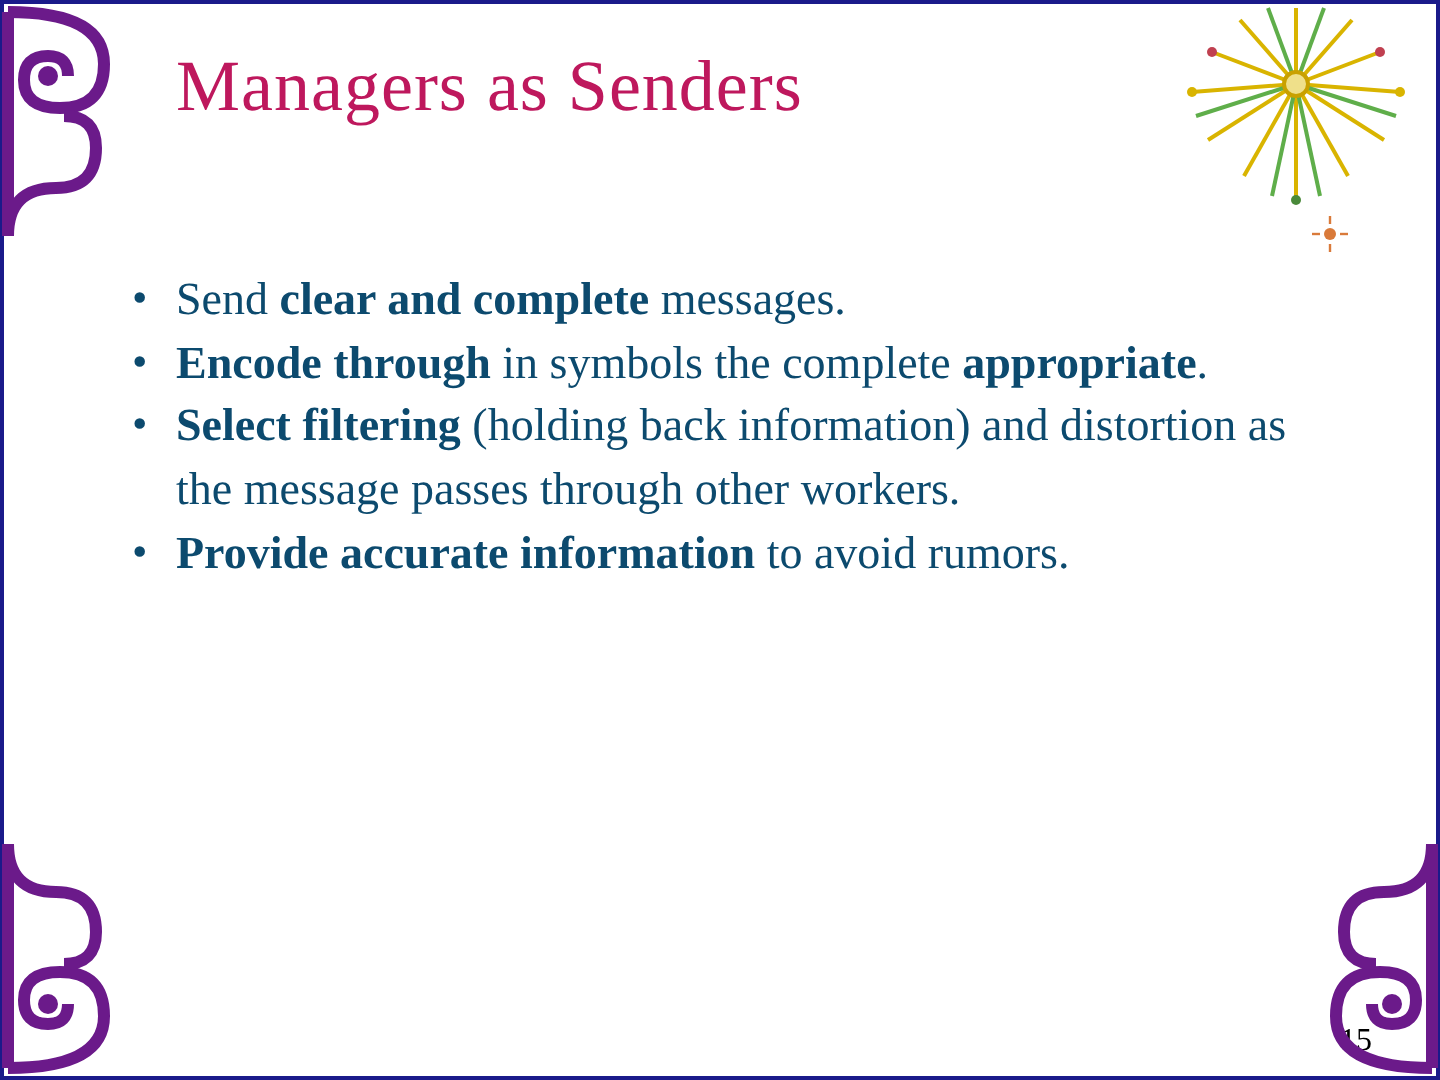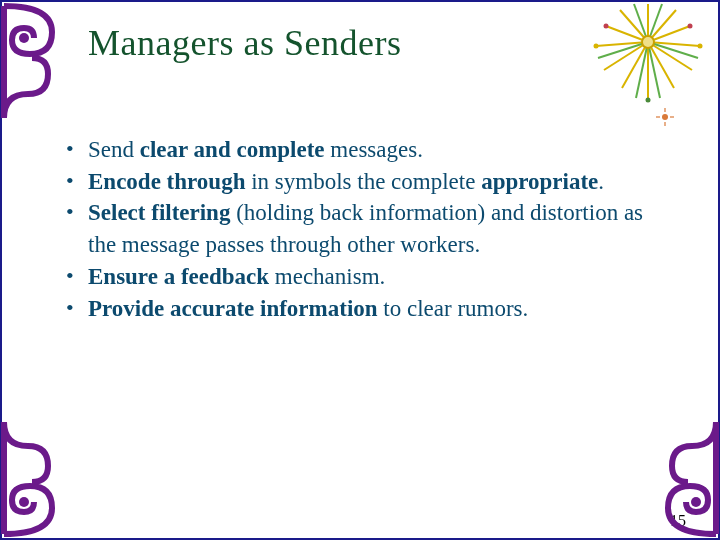--- a/index.html
+++ b/index.html
@@ -15,21 +15,21 @@
     height: 540px;
     position: relative;
     border: 2px solid #1a1a8a;
   }
   .title {
     position: absolute;
     top: 20px;
     left: 86px;
     font-size: 36px;
     font-weight: 400;
-    color: #14532d;
+    color: #be185d;
     letter-spacing: 0.5px;
   }
   .content {
     position: absolute;
     top: 132px;
     left: 60px;
     right: 60px;
     font-size: 23px;
     line-height: 1.38;
     color: #0c4a6e;
@@ -94,24 +94,21 @@
         <span>Send </span><b>clear and complete</b><span> messages.</span>
       </li>
       <li>
         <span></span><b>Encode through</b><span> in symbols the complete</span>
         <b>appropriate</b><span>.</span>
       </li>
       <li>
         <span></span><b>Select filtering</b><span> (holding back information) and distortion as the message passes through other workers.</span>
       </li>
       <li>
-        <span></span><b>Ensure a feedback</b><span> mechanism.</span>
-      </li>
-      <li>
-        <span></span><b>Provide accurate information</b><span> to clear rumors.</span>
+        <span></span><b>Provide accurate information</b><span> to avoid rumors.</span>
       </li>
     </ul>
   </div>
 
   <div class="page-num">15</div>
 
   <div class="corner tl">
     <svg width="60" height="120" viewBox="0 0 60 120">
       <path d="M4 4 Q52 4 52 30 Q52 52 30 52 Q12 52 12 38 Q12 26 24 26 Q34 26 34 36" fill="none" stroke="#6b1a8a" stroke-width="6"></path>
       <path d="M4 4 L4 116 Q4 92 28 92 Q48 92 48 72 Q48 56 32 56" fill="none" stroke="#6b1a8a" stroke-width="6"></path>

